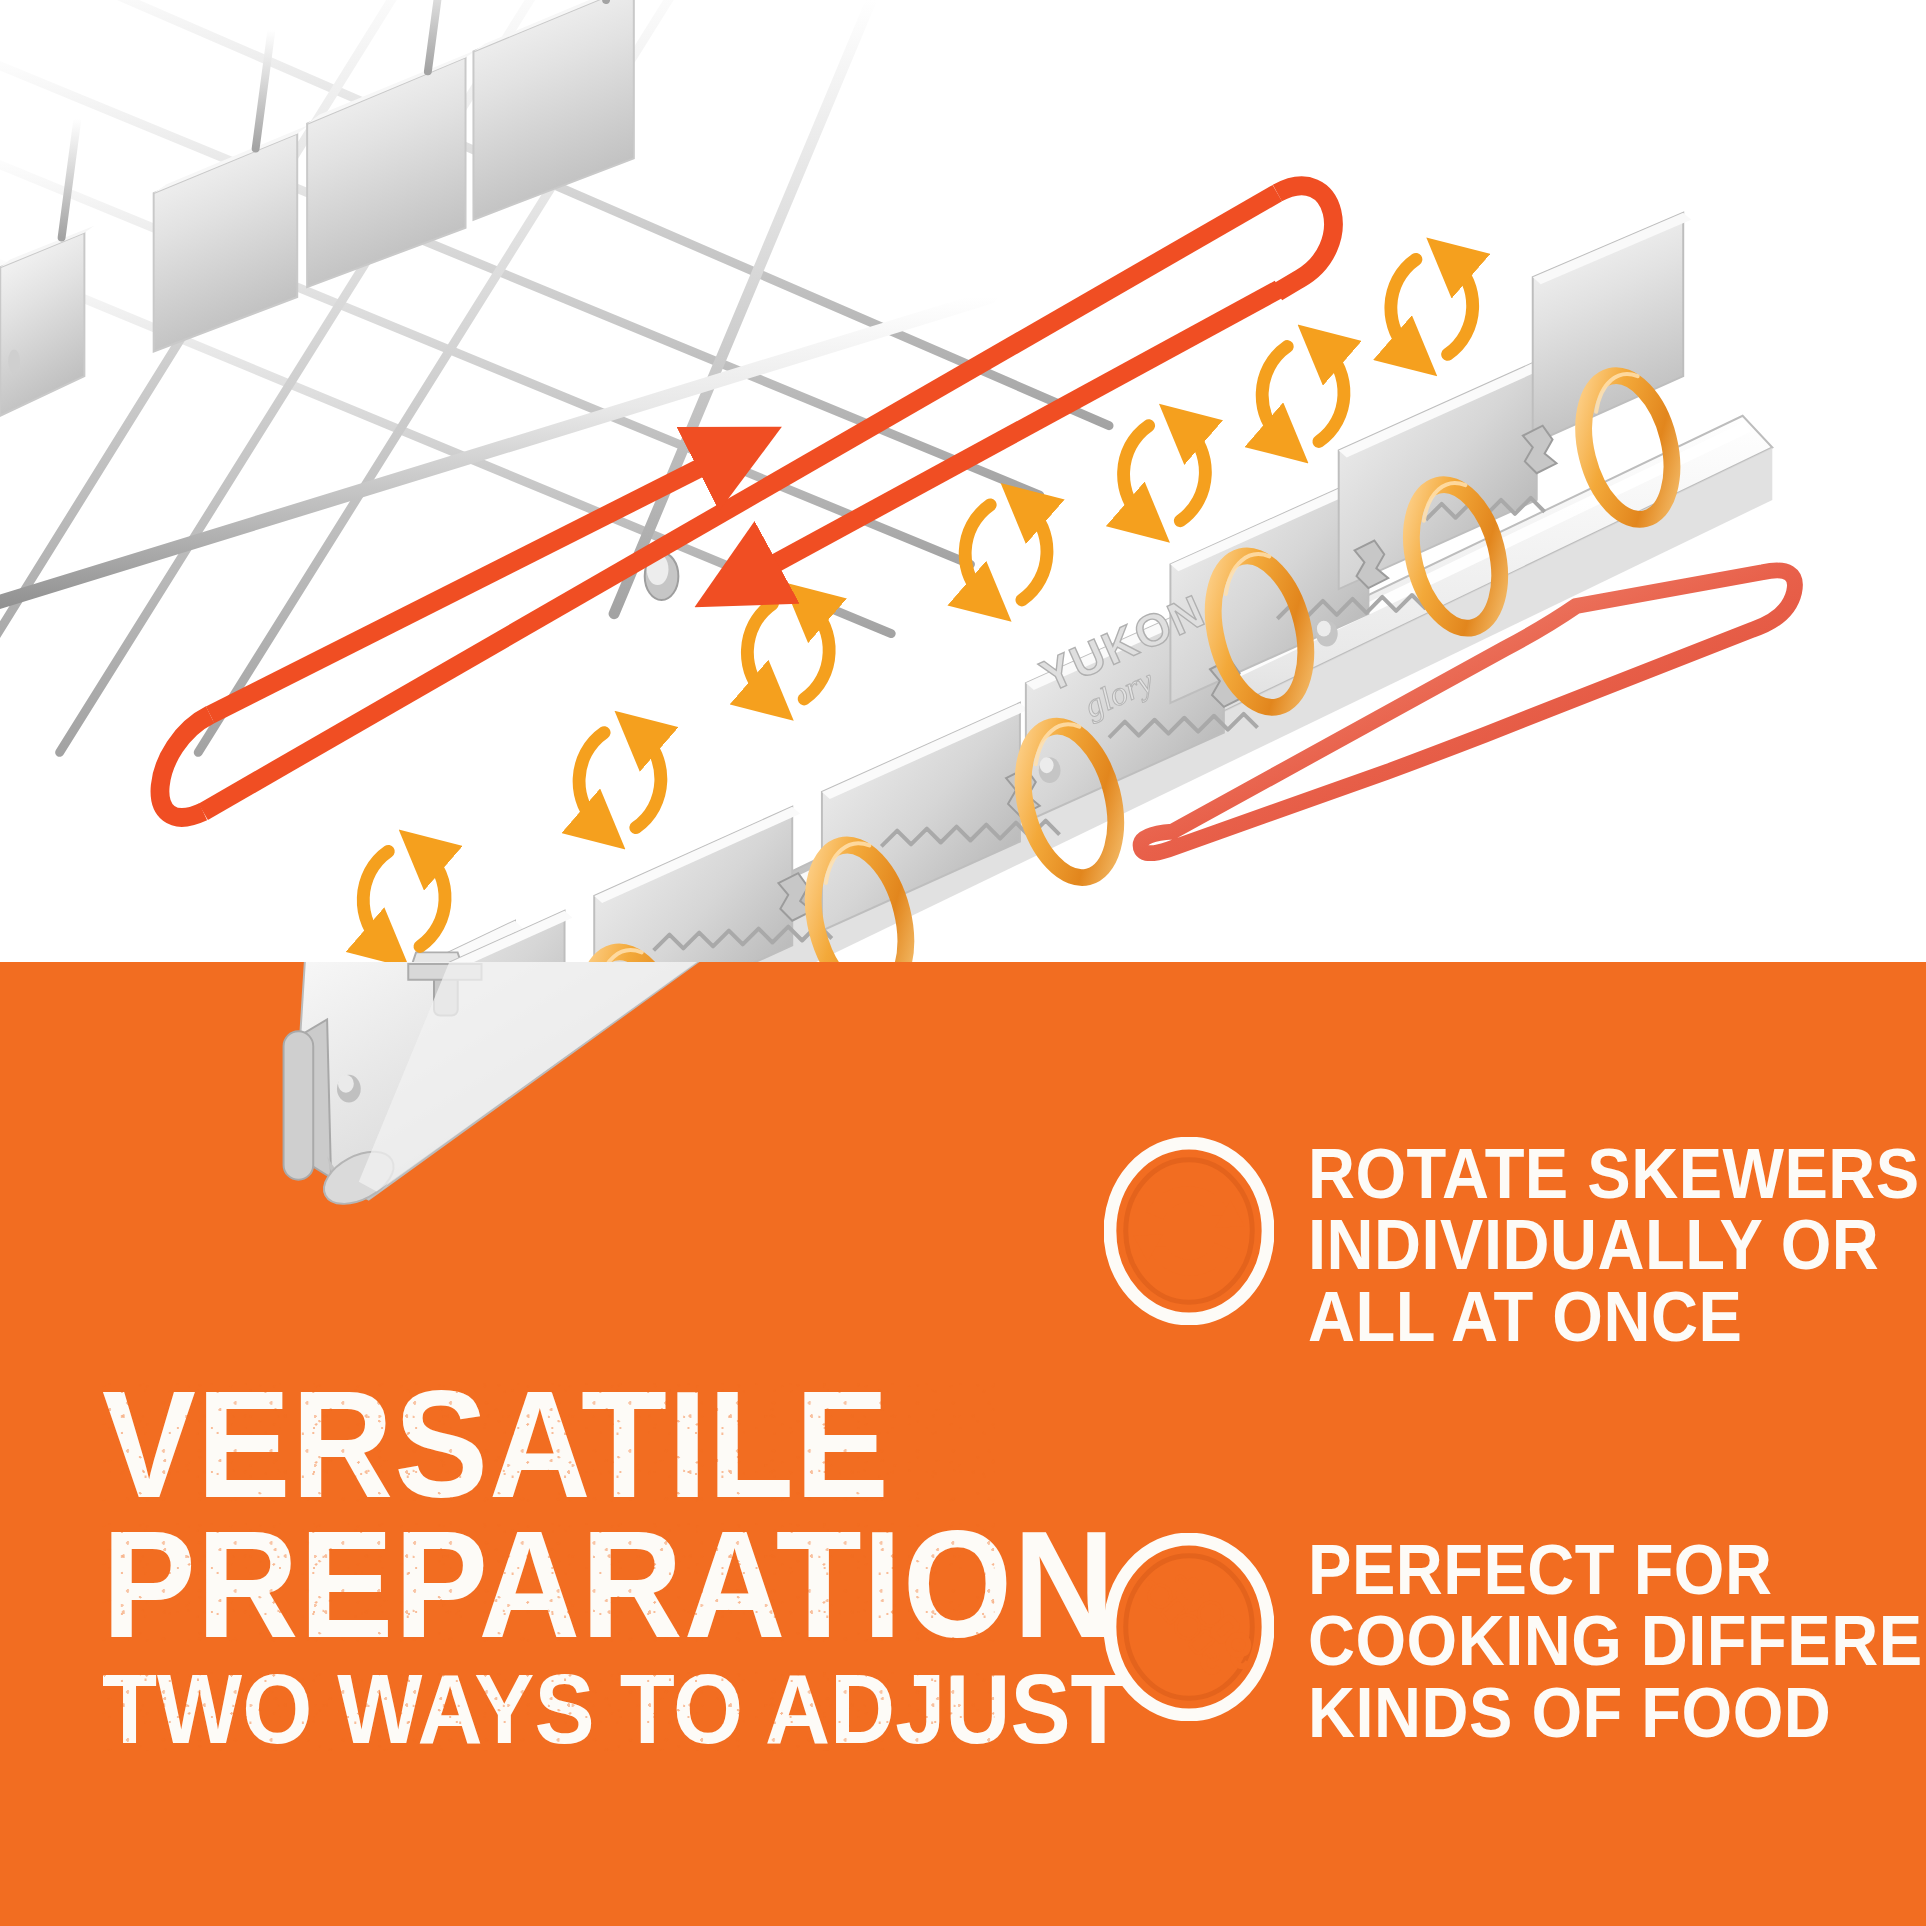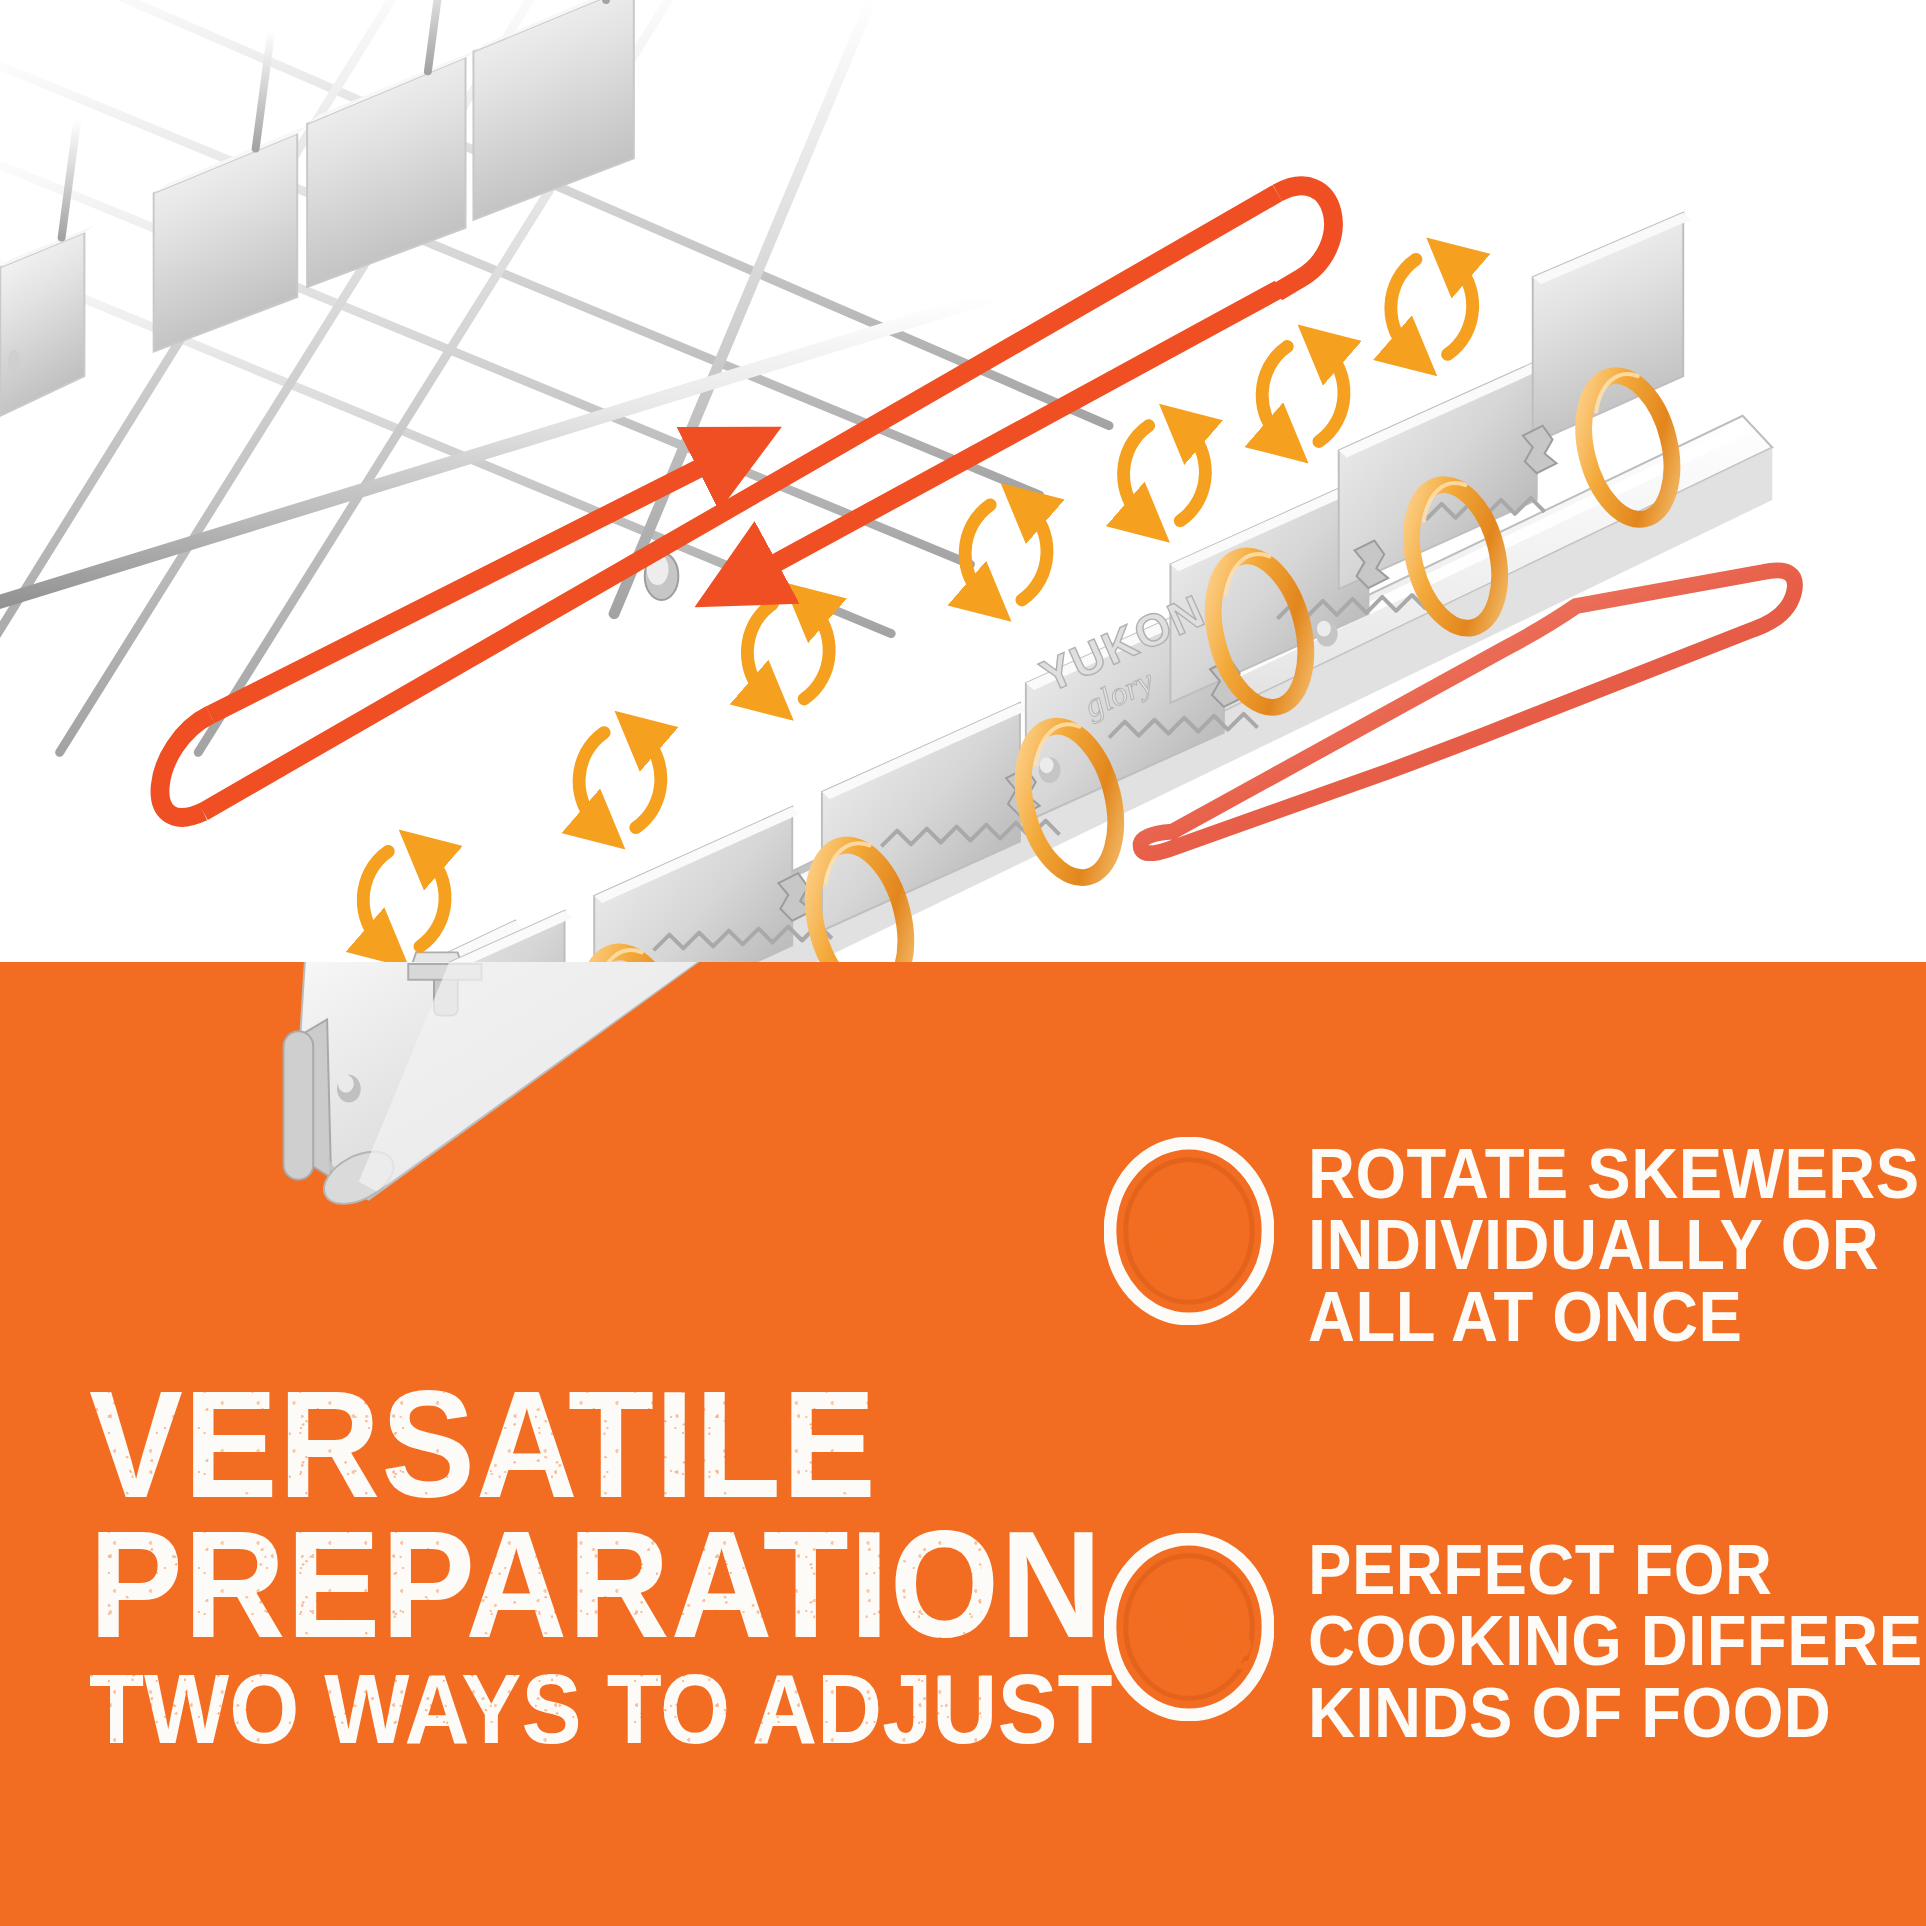--- a/index.html
+++ b/index.html
@@ -39,21 +39,21 @@
     position: absolute;
     left: 0; top: 962px;
     width: 1927px; height: 964px;
     overflow: hidden;
     pointer-events: none;
   }
 
   
   #headline {
     position: absolute;
-    left: 89px;
+    left: 102px;
     top: 1378px;
     width: 970px;
   }
   .hl-line {
     color: #FDFBF7;
     font-family: "Liberation Sans Narrow", "Liberation Sans", sans-serif;
     font-weight: bold;
     text-transform: uppercase;
     letter-spacing: 1px;
     line-height: 0.86;

